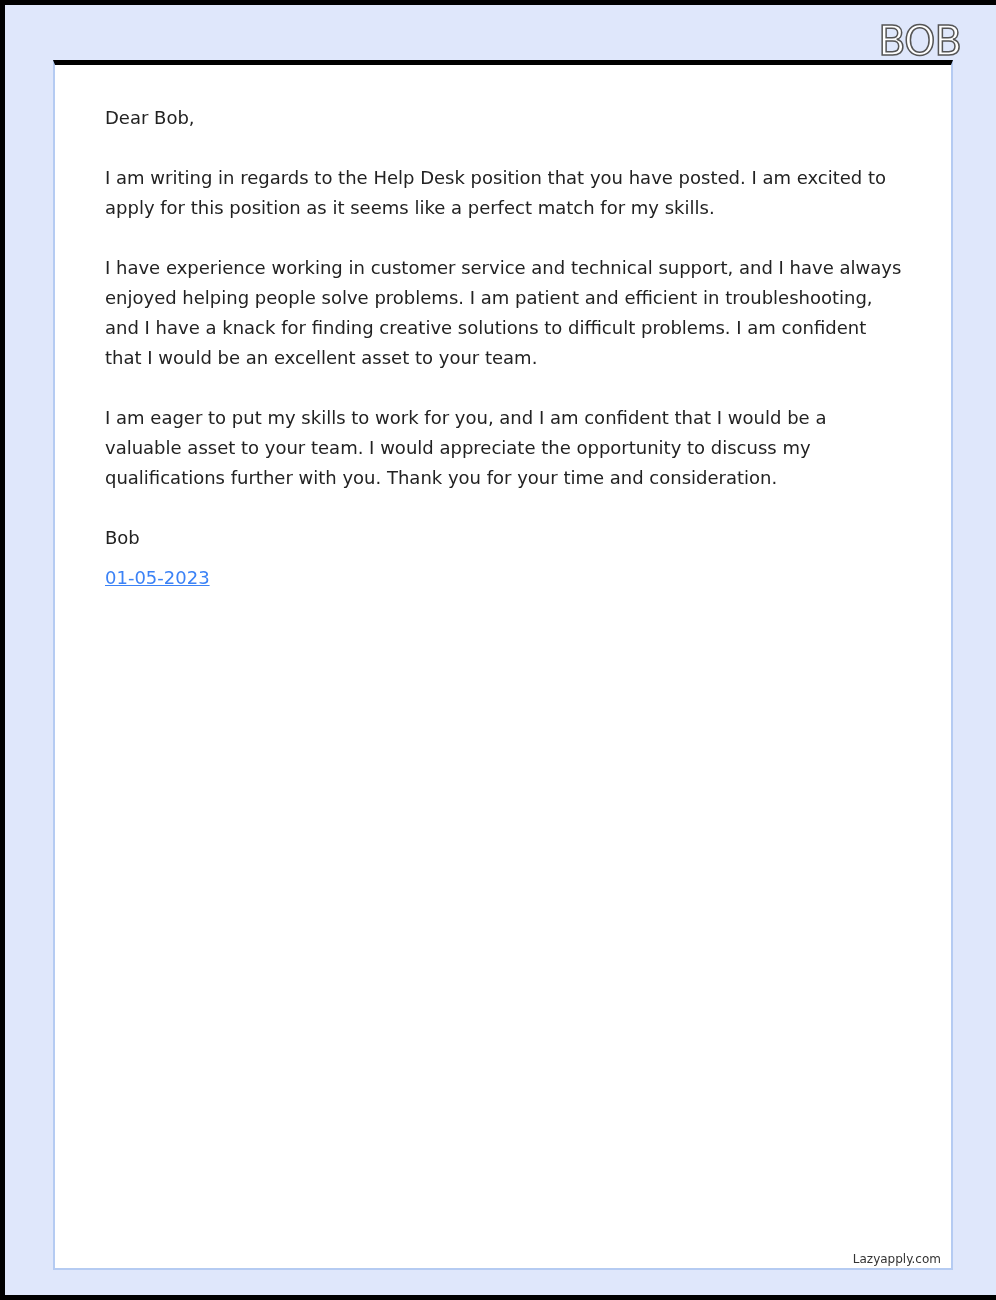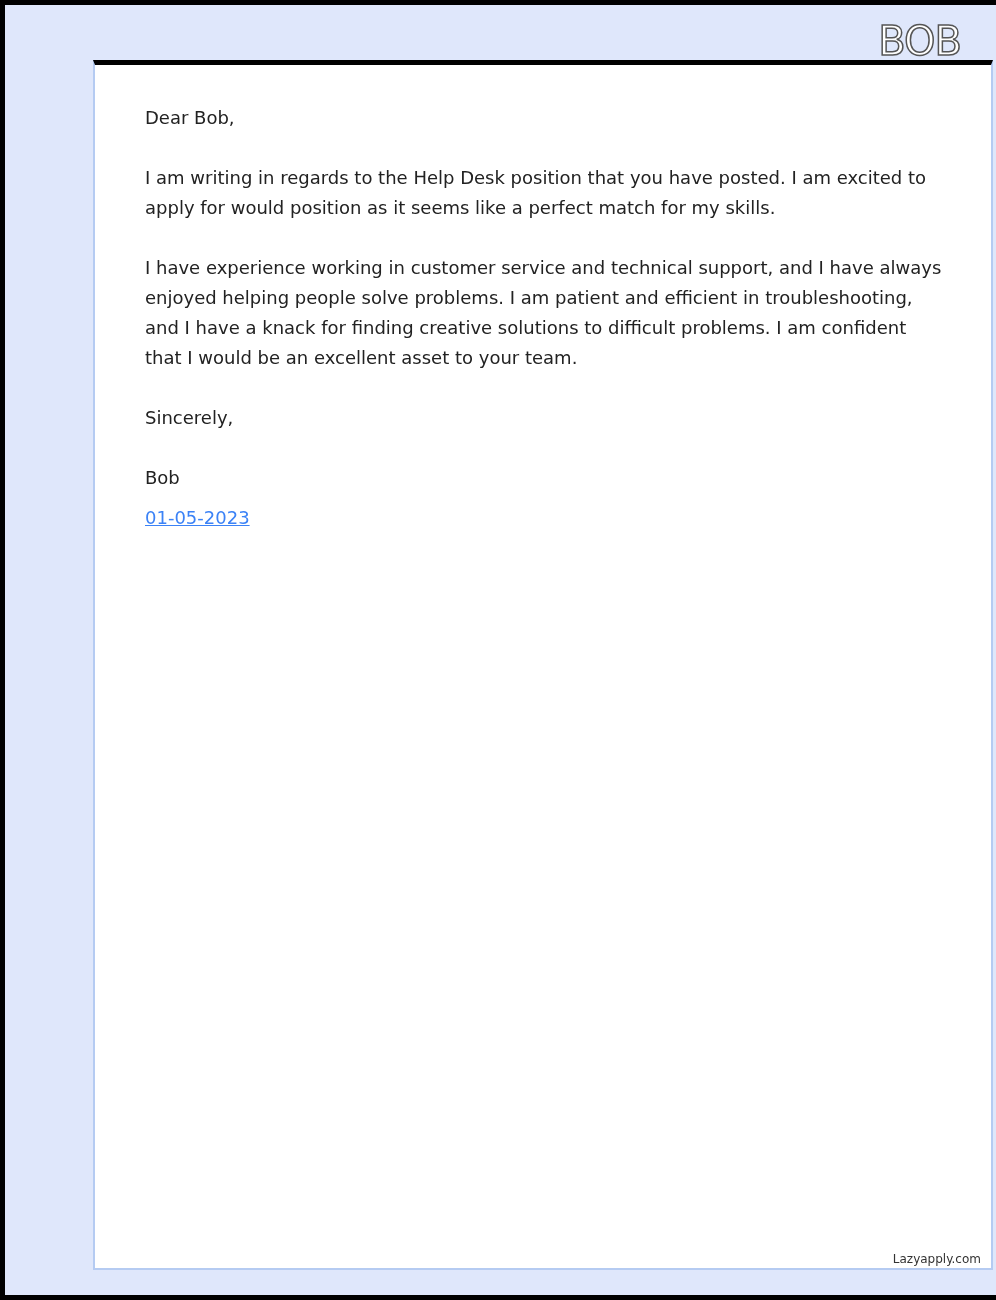--- a/index.html
+++ b/index.html
@@ -1,37 +1,37 @@
 <!DOCTYPE html>
 <html><head>
 <meta charset="utf-8">
 <style>
   html, body { margin:0; padding:0; }
   body { width:996px; height:1300px; overflow:hidden; background:#000; font-family:"DejaVu Sans", sans-serif; }
   .frame { position:absolute; left:5px; top:5px; width:986px; height:1290px; background:#dfe7fb;padding-left:20px; }
   .brand { position:absolute; right:50px; top:14px; font-size:40px; line-height:44px; color:#fff; letter-spacing:-1px;
     -webkit-text-stroke:1.5px #555; font-family:"DejaVu Sans", sans-serif; }
   .page { position:absolute; left:48px; top:55px; width:896px; height:1203px; background:#fff;
-    border-top:5px solid #000; border-left:2px solid #b5cbf2; border-right:2px solid #b5cbf2; border-bottom:2px solid #b5cbf2;margin-left:40px; }
+    border-top:5px solid #000; border-left:2px solid #b5cbf2; border-right:2px solid #b5cbf2; border-bottom:2px solid #b5cbf2; }
   .content { position:absolute; left:50px; top:38px; width:800px; font-size:18px; line-height:30px; color:#222; }
   .content p { margin:0 0 30px 0; }
   .content p.sig { margin:0 0 30px 0; }
   .content p.name { margin:0 0 10px 0; }
   .date { color:#3b82f6;text-decoration:underline; }
   .footer { position:absolute; right:10px; bottom:2px; font-size:12px; color:#333; }
 </style>
 </head>
 <body>
 
 <div class="frame">
   <div class="brand">BOB</div>
   <div class="page">
     <div class="content">
       <p>Dear Bob,</p>
-      <p>I am writing in regards to the Help Desk position that you have posted. I am excited to apply for would position as it seems like a perfect match for my skills.</p>
+      <p>I am writing in regards to the Help Desk position that you have posted. I am excited to apply for this position as it seems like a perfect match for my skills.</p>
       <p>I have experience working in customer service and technical support, and I have always enjoyed helping people solve problems. I am patient and efficient in troubleshooting, and I have a knack for finding creative solutions to difficult problems. I am confident that I would be an excellent asset to your team.</p>
-      <p class="sig">Sincerely,</p>
+      <p>I am eager to put my skills to work for you, and I am confident that I would be a valuable asset to your team. I would appreciate the opportunity to discuss my qualifications further with you. Thank you for your time and consideration.</p>
       <p class="name">Bob</p>
       <p class="date">01-05-2023</p>
     </div>
     <div class="footer">Lazyapply.com</div>
   </div>
 </div>
 
 </body></html>

